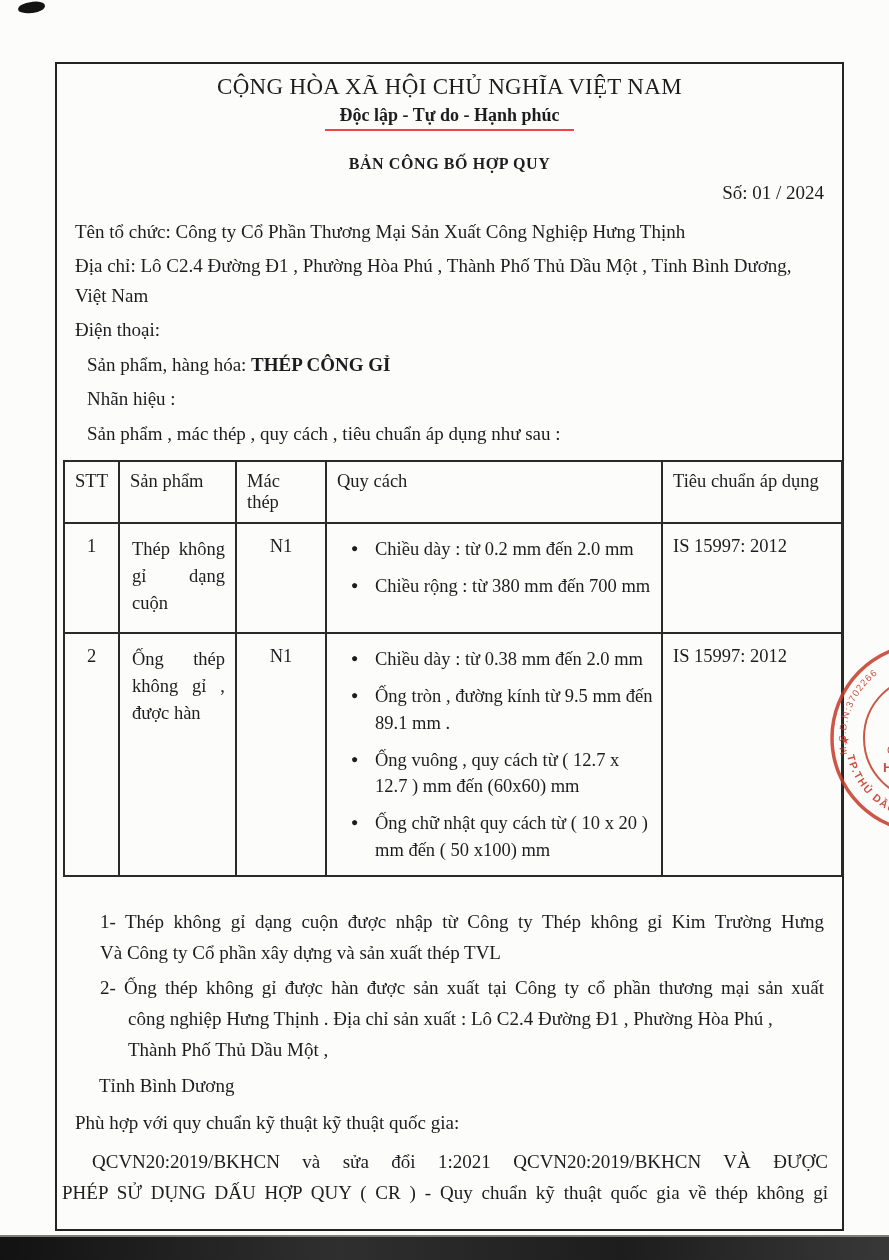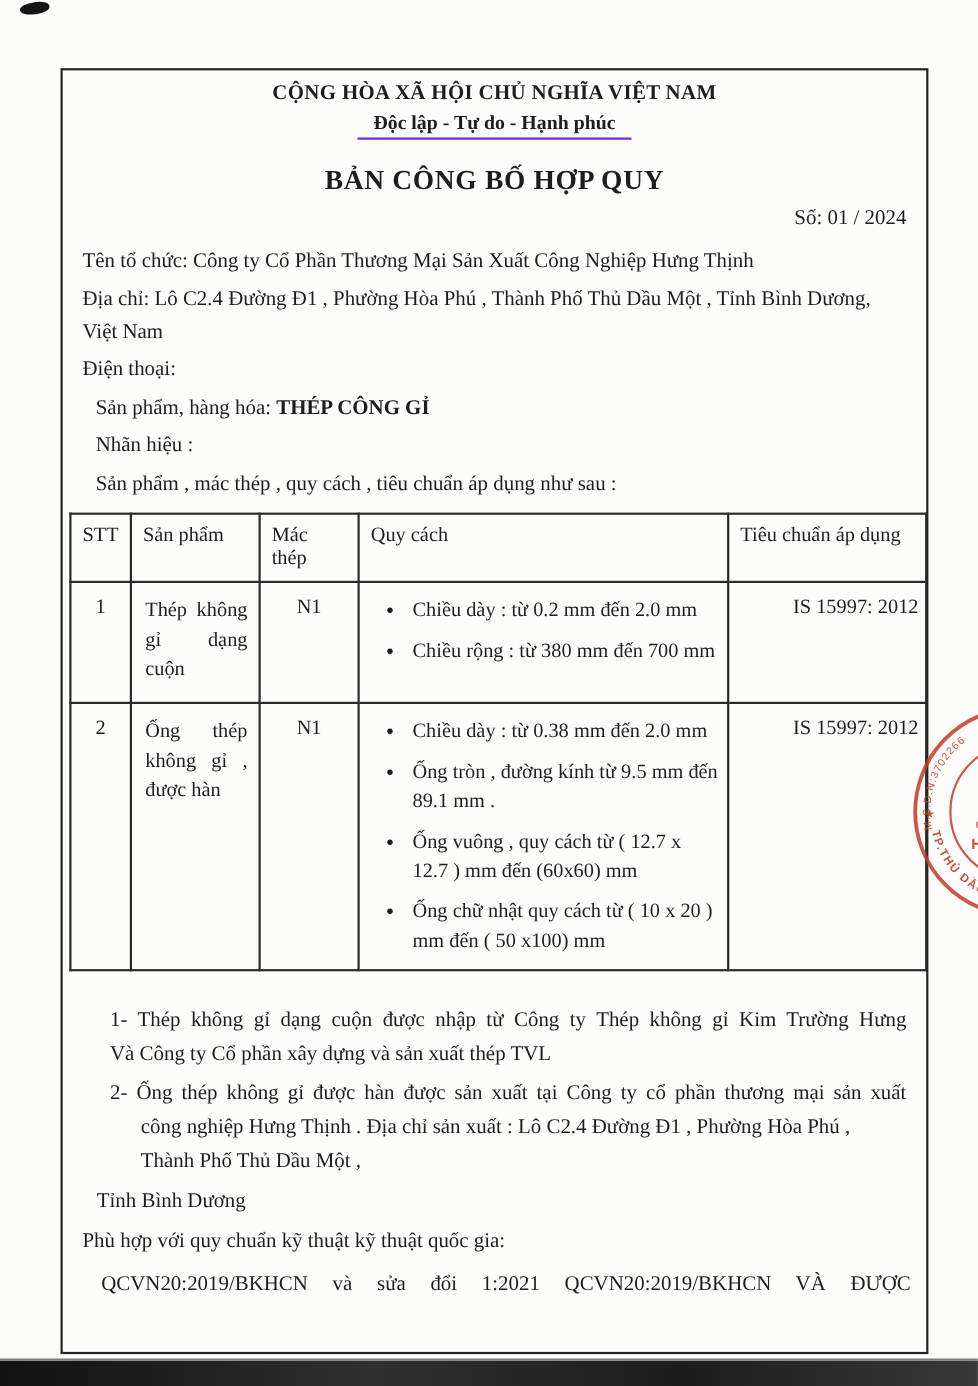--- a/index.html
+++ b/index.html
@@ -7,53 +7,53 @@
     position:relative;width:889px;height:1260px;overflow:hidden;
     background:#fcfcfa;color:#1d1d20;
     font-family:"Liberation Serif","DejaVu Serif",serif;
   }
   .frame{
     position:absolute;left:55px;top:62px;width:789px;height:1169px;
     border:2px solid #242424;box-sizing:border-box;
     padding:10px 18px 0 18px;
   }
   .doc-header{text-align:center;}
-  .nat-title{font-weight:bold;font-size:19px;letter-spacing:.3px;}
+  .nat-title{font-weight:normal;font-size:23px;letter-spacing:.3px;}
   .motto{
     display:inline-block;font-weight:bold;font-size:18px;
-    border-bottom:2px solid #6d28d9;padding:2px 14px 3px 14px;margin-top:3px;
-  }
-  .doc-title{text-align:center;font-weight:bold;font-size:25px;letter-spacing:.6px;margin-top:24px;}
+    border-bottom:2px solid #ef4444;padding:2px 14px 3px 14px;margin-top:3px;
+  }
+  .doc-title{text-align:center;font-weight:bold;font-size:16px;letter-spacing:.6px;margin-top:24px;}
   .doc-number{text-align:right;font-size:19px;margin-top:9px;}
   .para{font-size:19px;line-height:1.55;margin-top:5px;}
   .first-para{margin-top:13px;}
   .indented{margin-left:12px;}
   .bold{font-weight:bold;}
   table.spec{
     border-collapse:collapse;table-layout:fixed;width:778px;
     margin-left:-12px;margin-top:12px;font-size:18.5px;padding-left:20px;
   }
   table.spec th,table.spec td{border:2px solid #2a2a2a;vertical-align:top;font-weight:normal;}
   th.h{padding:9px 10px;text-align:left;}
   th.h-stt{text-align:center;padding:9px 4px;}
   td.c-stt{text-align:center;padding-top:12px;}
   td.c-sp{padding:12px 10px 6px 12px;text-align:justify;line-height:1.45;}
   td.c-mt{text-align:center;padding-top:12px;border-radius:11px;}
   td.c-qc{padding:8px 8px 12px 0;}
-  td.c-tc{padding:12px 6px 6px 10px;text-align:right;}
+  td.c-tc{padding:12px 6px 6px 10px;}
   .qc-list{margin:0;padding:0 0 0 24px;list-style:none;}
   .qc-item{display:flex;margin-top:11px;line-height:1.42;}
   .qc-item:first-child{margin-top:4px;}
   .qc-bullet{flex:0 0 24px;font-size:12px;padding-top:4px;}
   .notes{margin-left:25px;margin-top:30px;font-size:19px;line-height:1.62;}
   .note-line{min-height:30px;}
   .jl{text-align:justify;text-align-last:justify;}
   .hang{margin-left:28px;}
   .note-gap{margin-top:5px;}
-  .province{margin-left:13px;margin-top:5px;font-size:19px;line-height:1.6;}
+  .province{margin-left:24px;margin-top:5px;font-size:19px;line-height:1.6;}
   .conf-intro{margin-top:7px;font-size:19px;line-height:1.6;}
   .conformity{margin-left:-13px;margin-right:-4px;margin-top:7px;font-size:19px;line-height:1.66;}
   .conf-l1{margin-left:30px;}
   .scan-band{
     position:absolute;left:0;bottom:0;width:100%;height:23px;
     background:linear-gradient(90deg,#121212,#2f2f2f 38%,#1d1d1d 70%,#383838);
     border-top:2px solid #7d7d7d;
   }
   .corner-mark{
     position:absolute;left:18px;top:2px;width:27px;height:11px;
@@ -159,20 +159,21 @@
       <div class="note-line">Và Công ty Cổ phần xây dựng và sản xuất thép TVL</div>
       <div class="note-line jl note-gap">2- Ống thép không gỉ được hàn được sản xuất tại Công ty cổ phần thương mại sản xuất</div>
       <div class="note-line hang">công nghiệp Hưng Thịnh . Địa chỉ sản xuất : Lô C2.4 Đường Đ1 , Phường Hòa Phú ,</div>
       <div class="note-line hang">Thành Phố Thủ Dầu Một ,</div>
     </div>
 
     <div class="province">Tỉnh Bình Dương</div>
     <div class="conf-intro">Phù hợp với quy chuẩn kỹ thuật kỹ thuật quốc gia:</div>
     <div class="conformity">
       <div class="jl conf-l1">QCVN20:2019/BKHCN và sửa đổi 1:2021 QCVN20:2019/BKHCN VÀ ĐƯỢC</div>
+      <div class="jl">PHÉP SỬ DỤNG DẤU HỢP QUY ( CR ) - Quy chuẩn kỹ thuật quốc gia về thép không gỉ</div>
     </div>
 
   </div>
 
   <svg class="stamp" viewBox="0 0 200 200" xmlns="http://www.w3.org/2000/svg">
     <g fill="none" opacity="0.85">
       <circle cx="100" cy="100" r="94" stroke-width="3.5" stroke="#c43a28"></circle>
       <circle cx="100" cy="100" r="62" stroke-width="2" stroke="#c43a28"></circle>
     </g>
     <g opacity="0.88" font-family="Liberation Sans, DejaVu Sans, sans-serif" fill="#c43a28">

